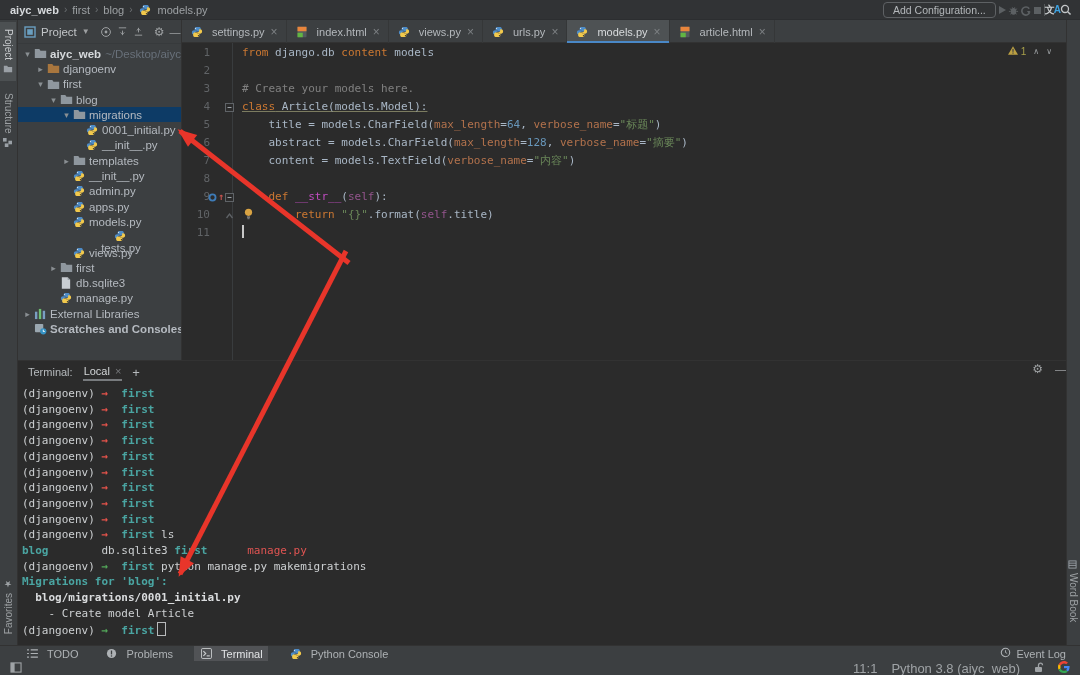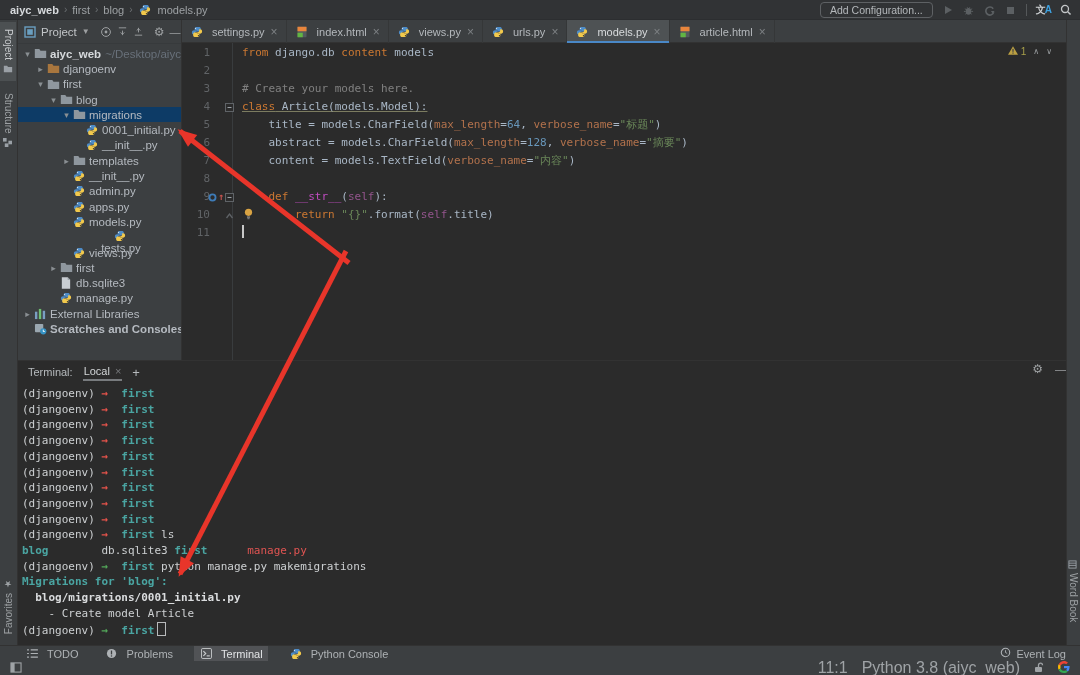--- a/index.html
+++ b/index.html
@@ -9,21 +9,21 @@
   .mono{font-family:"DejaVu Sans Mono","Liberation Mono",monospace}
 
   
   .row1{position:absolute;top:0;left:0;right:0;height:20px;background:#313335;
         display:flex;align-items:center;padding-left:8px;font-size:11px;color:#9da1a4;
         border-bottom:1px solid #2c2e30;box-sizing:border-box}
   .bc-item{margin:0 2px}
   .bc-item.bold{color:#d8dbde;font-weight:bold}
   .bc-sep{color:#6b6f72;margin:0 3px;font-size:10px}
   .bc-ico{margin:0 2px 0 3px}
-  .row1-right{position:absolute;right:8px;top:0;height:20px;display:flex;align-items:center;gap:9px}
+  .row1-right{position:absolute;right:8px;top:0;height:20px;display:flex;align-items:center;}
   .addcfg{border:1px solid #5e6164;border-radius:4px;height:14px;line-height:14px;
           padding:0 9px;font-size:10.5px;color:#b4b8bb;background:transparent}
   .ghost-ic{width:12px;height:12px;display:inline-flex;align-items:center;justify-content:center}
   .vdiv{width:1px;height:12px;background:#55585a}
   .transA{font-size:10px;font-weight:bold;letter-spacing:-1px}
   .transA .zh{color:#cfd2d4}.transA .en{color:#3da1e0}
 
   
   .lstrip{position:absolute;top:20px;bottom:30px;left:0;width:18px;background:#3c3f41;
           border-right:1px solid #323232;box-sizing:border-box}
@@ -97,21 +97,21 @@
   .tcur{display:inline-block;width:7px;height:12px;border:1px solid #b8babc;vertical-align:-2px;margin-left:3px}
 
   
   .toolbar-bottom{position:absolute;top:645px;left:0;right:0;height:16px;background:#3c3f41;
                   border-top:1px solid #323232;display:flex;align-items:center;padding-left:20px;
                   gap:16px;font-size:11px;color:#aeb2b5;box-sizing:border-box}
   .btab{display:flex;align-items:center;gap:5px;padding:0 5px;height:15px}
   .btab.active{background:#515356;color:#e2e4e6}
   .eventlog{position:absolute;right:14px;display:flex;align-items:center;gap:5px}
   .statusbar{position:absolute;top:661px;left:0;right:0;height:14px;background:#3c3f41;
-             display:flex;align-items:center;font-size:16px;color:#9fa3a6;box-sizing:border-box;
+             display:flex;align-items:center;font-size:13px;color:#9fa3a6;box-sizing:border-box;
              padding:0 10px}
   .sb-right{position:absolute;right:10px;display:flex;align-items:center;gap:14px}
 
   
   .arrows{position:absolute;inset:0;z-index:99;pointer-events:none}
 </style>
 </head>
 <body>
 
 <div class="app">

